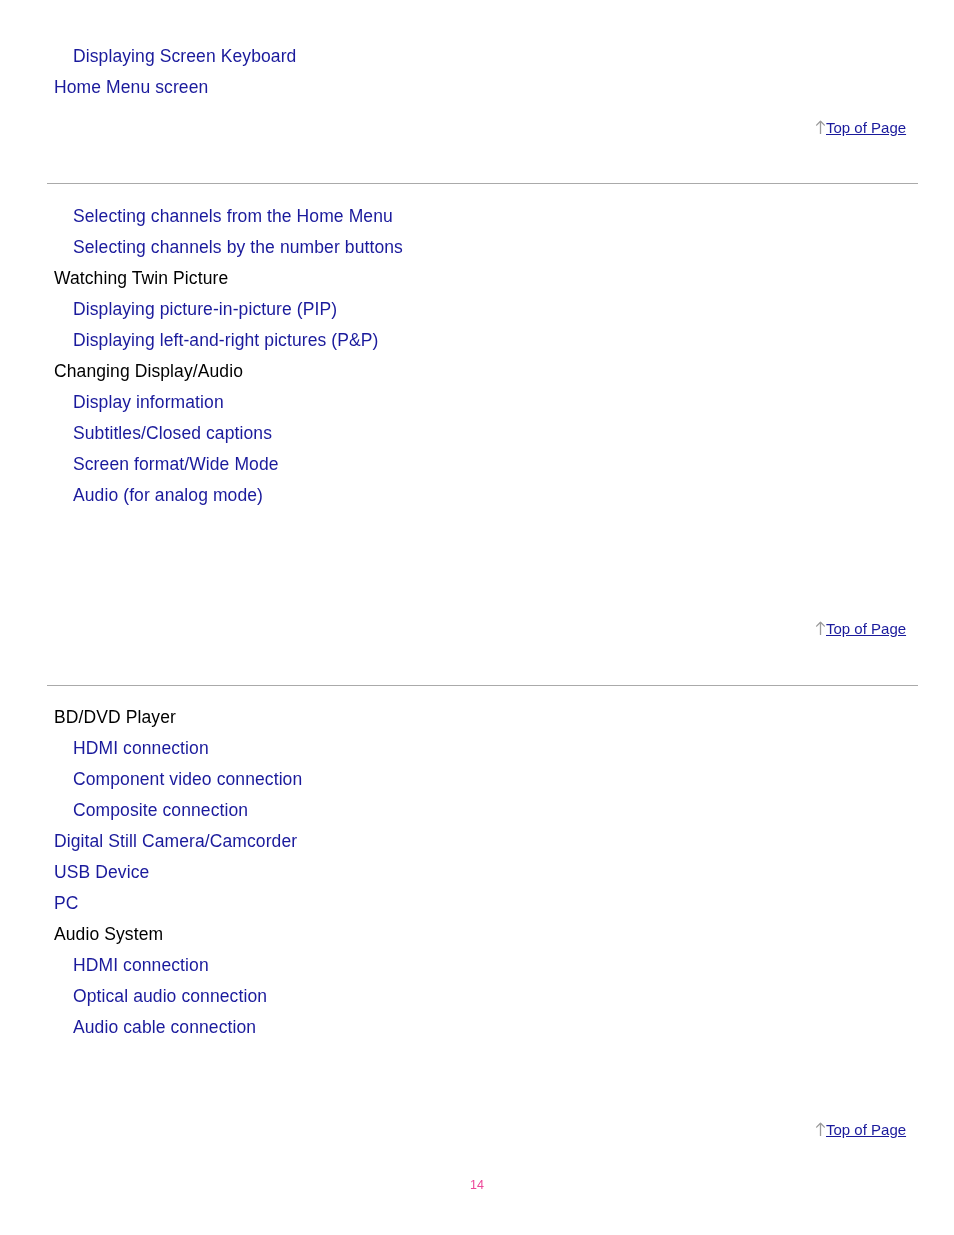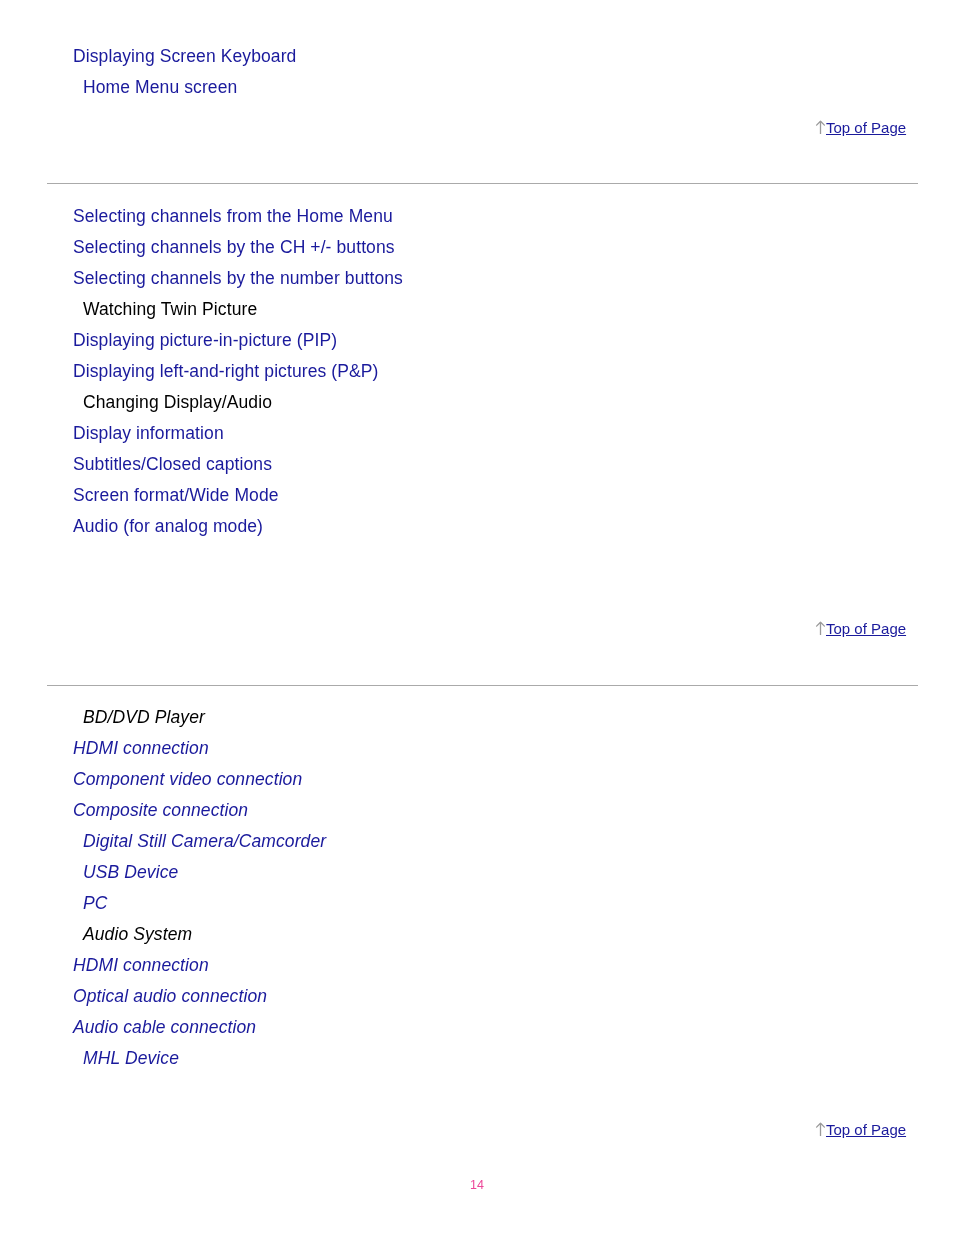--- a/index.html
+++ b/index.html
@@ -28,21 +28,21 @@
   .toc-section {
     position: relative;
   }
 
   .toc-entry {
     font-size: 17.5px;
     line-height: 31px;
     white-space: nowrap;
     letter-spacing: 0.1px;
   }
-  .toc-entry.level-1 { padding-left: 83px; }
+  .toc-entry.level-1 { padding-left: 54px; }
   .toc-entry.level-2 { padding-left: 73px; }
 
   .toc-entry.link  { color: #1a1a9c; }
   .toc-entry.plain { color: #000000; }
 
   
   .divider {
     position: absolute;
     left: 47px;
     width: 871px;
@@ -75,21 +75,21 @@
     left: 0;
     width: 954px;
     text-align: center;
     font-size: 12.5px;
     color: #ec4899;
   }
 
   
   #block-a  { position: absolute; left: 0; top: 41px;  width: 954px; }
   #block-b  { position: absolute; left: 0; top: 201px; width: 954px; }
-  #block-c  { position: absolute; left: 0; top: 702px; width: 954px; font-style: italic; }
+  #block-c  { position: absolute; left: 0; top: 702px; width: 954px; }
 
   #divider-1 { top: 183px; }
   #divider-2 { top: 685px; }
 
   #top-1 { left: 815px; top: 119px; }
   #top-2 { left: 815px; top: 620px; }
   #top-3 { left: 815px; top: 1121px; }
 
   #page-num { top: 1178px; }
 </style>
@@ -110,21 +110,20 @@
       <svg width="11" height="15" viewBox="0 0 11 15" xmlns="http://www.w3.org/2000/svg">
         <path d="M5.5 1.2 L5.5 14" stroke="#9a9a9a" stroke-width="1.3" fill="none"></path>
         <path d="M1.6 5.1 L5.5 1.2 L9.4 5.1" stroke="#9a9a9a" stroke-width="1.3" fill="none" stroke-linecap="round" stroke-linejoin="round"></path>
       </svg>
     </span>
     <span class="tp-label">Top of Page</span>
   </a>
 
   <div class="toc-section" id="block-b">
       <div class="toc-entry level-2 link">Selecting channels from the Home Menu</div>
-      <div class="toc-entry level-2 link">Selecting channels by the CH +/- buttons</div>
       <div class="toc-entry level-2 link">Selecting channels by the number buttons</div>
       <div class="toc-entry level-1 plain">Watching Twin Picture</div>
       <div class="toc-entry level-2 link">Displaying picture-in-picture (PIP)</div>
       <div class="toc-entry level-2 link">Displaying left-and-right pictures (P&amp;P)</div>
       <div class="toc-entry level-1 plain">Changing Display/Audio</div>
       <div class="toc-entry level-2 link">Display information</div>
       <div class="toc-entry level-2 link">Subtitles/Closed captions</div>
       <div class="toc-entry level-2 link">Screen format/Wide Mode</div>
       <div class="toc-entry level-2 link">Audio (for analog mode)</div>
     </div>
@@ -146,21 +145,20 @@
       <div class="toc-entry level-2 link">HDMI connection</div>
       <div class="toc-entry level-2 link">Component video connection</div>
       <div class="toc-entry level-2 link">Composite connection</div>
       <div class="toc-entry level-1 link">Digital Still Camera/Camcorder</div>
       <div class="toc-entry level-1 link">USB Device</div>
       <div class="toc-entry level-1 link">PC</div>
       <div class="toc-entry level-1 plain">Audio System</div>
       <div class="toc-entry level-2 link">HDMI connection</div>
       <div class="toc-entry level-2 link">Optical audio connection</div>
       <div class="toc-entry level-2 link">Audio cable connection</div>
-      <div class="toc-entry level-1 link">MHL Device</div>
     </div>
 
   <a class="top-of-page" id="top-3" href="#">
     <span class="arrow-icon">
       <svg width="11" height="15" viewBox="0 0 11 15" xmlns="http://www.w3.org/2000/svg">
         <path d="M5.5 1.2 L5.5 14" stroke="#9a9a9a" stroke-width="1.3" fill="none"></path>
         <path d="M1.6 5.1 L5.5 1.2 L9.4 5.1" stroke="#9a9a9a" stroke-width="1.3" fill="none" stroke-linecap="round" stroke-linejoin="round"></path>
       </svg>
     </span>
     <span class="tp-label">Top of Page</span>

